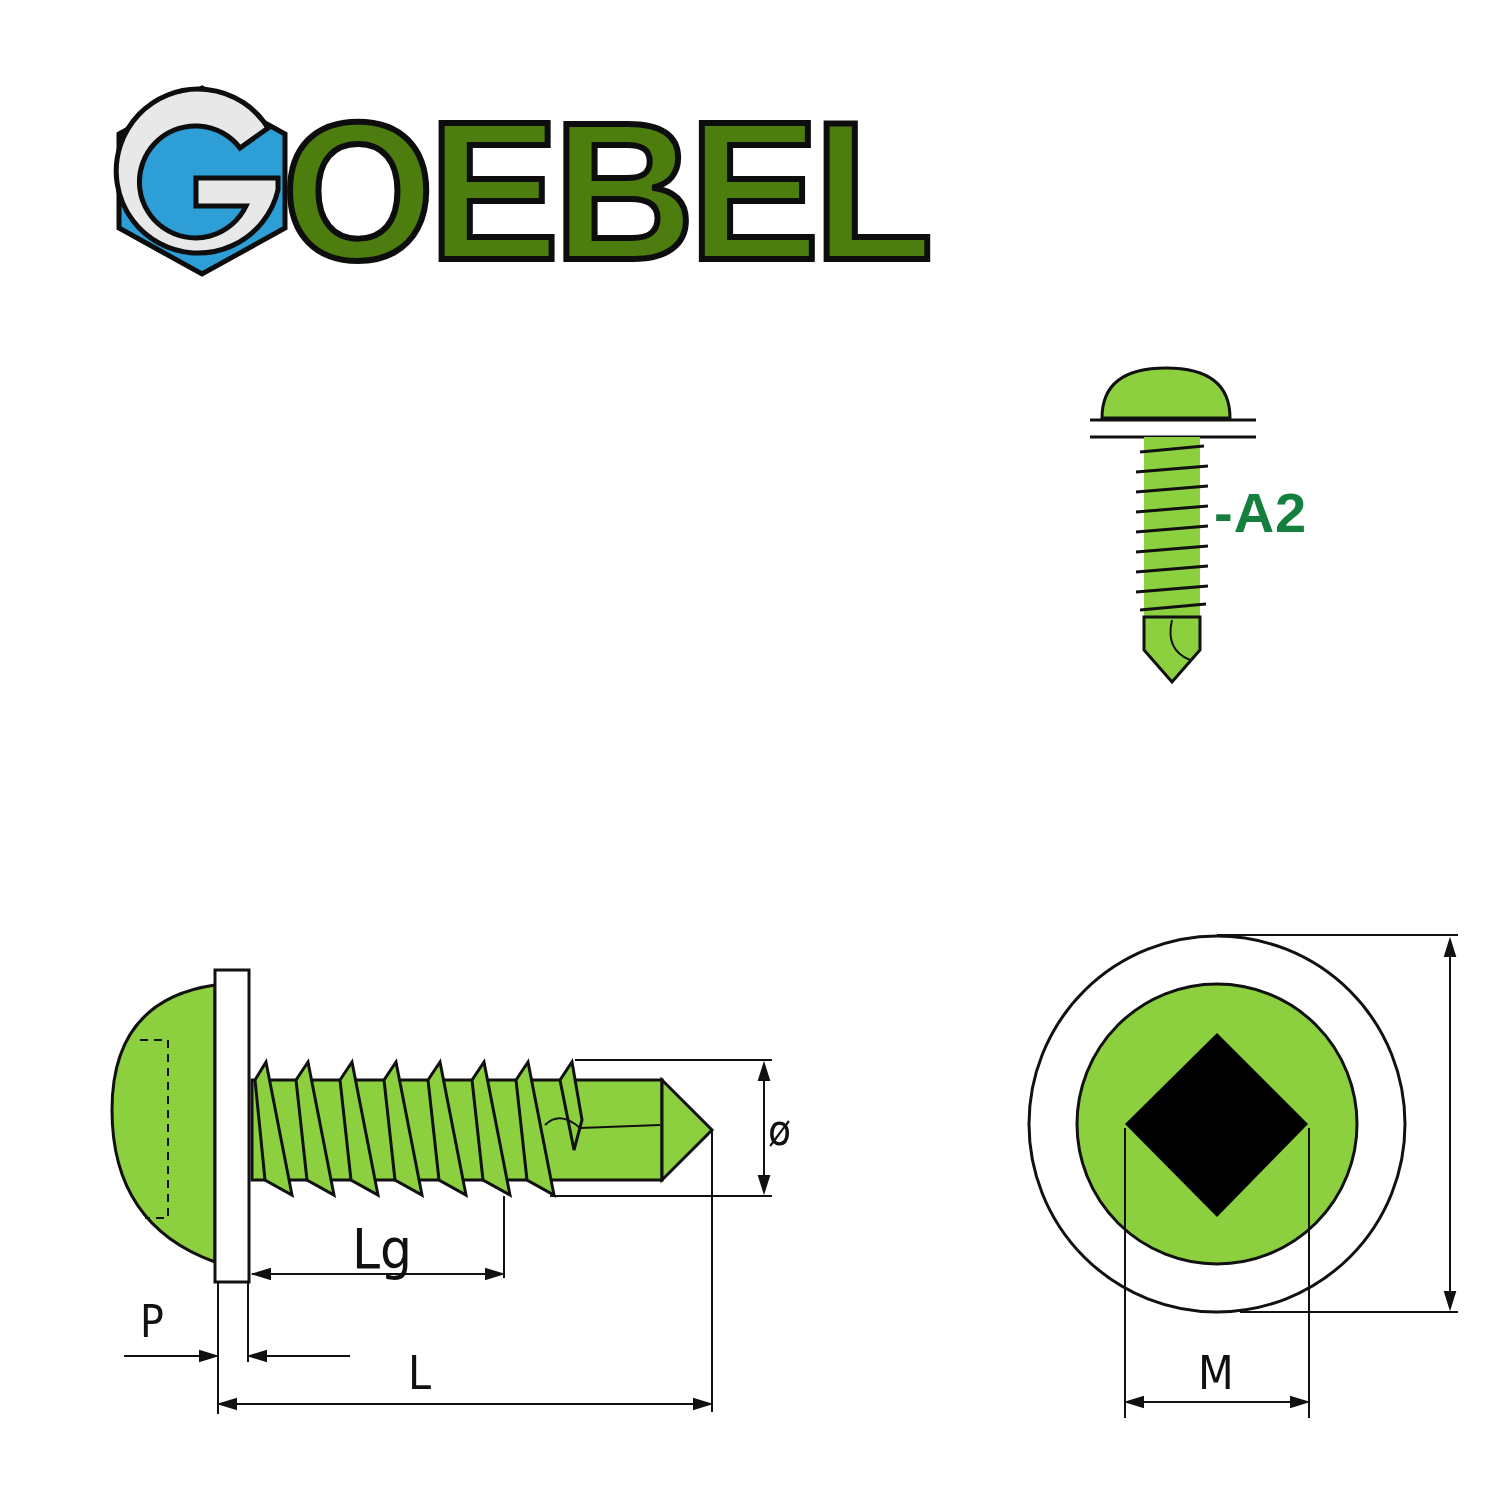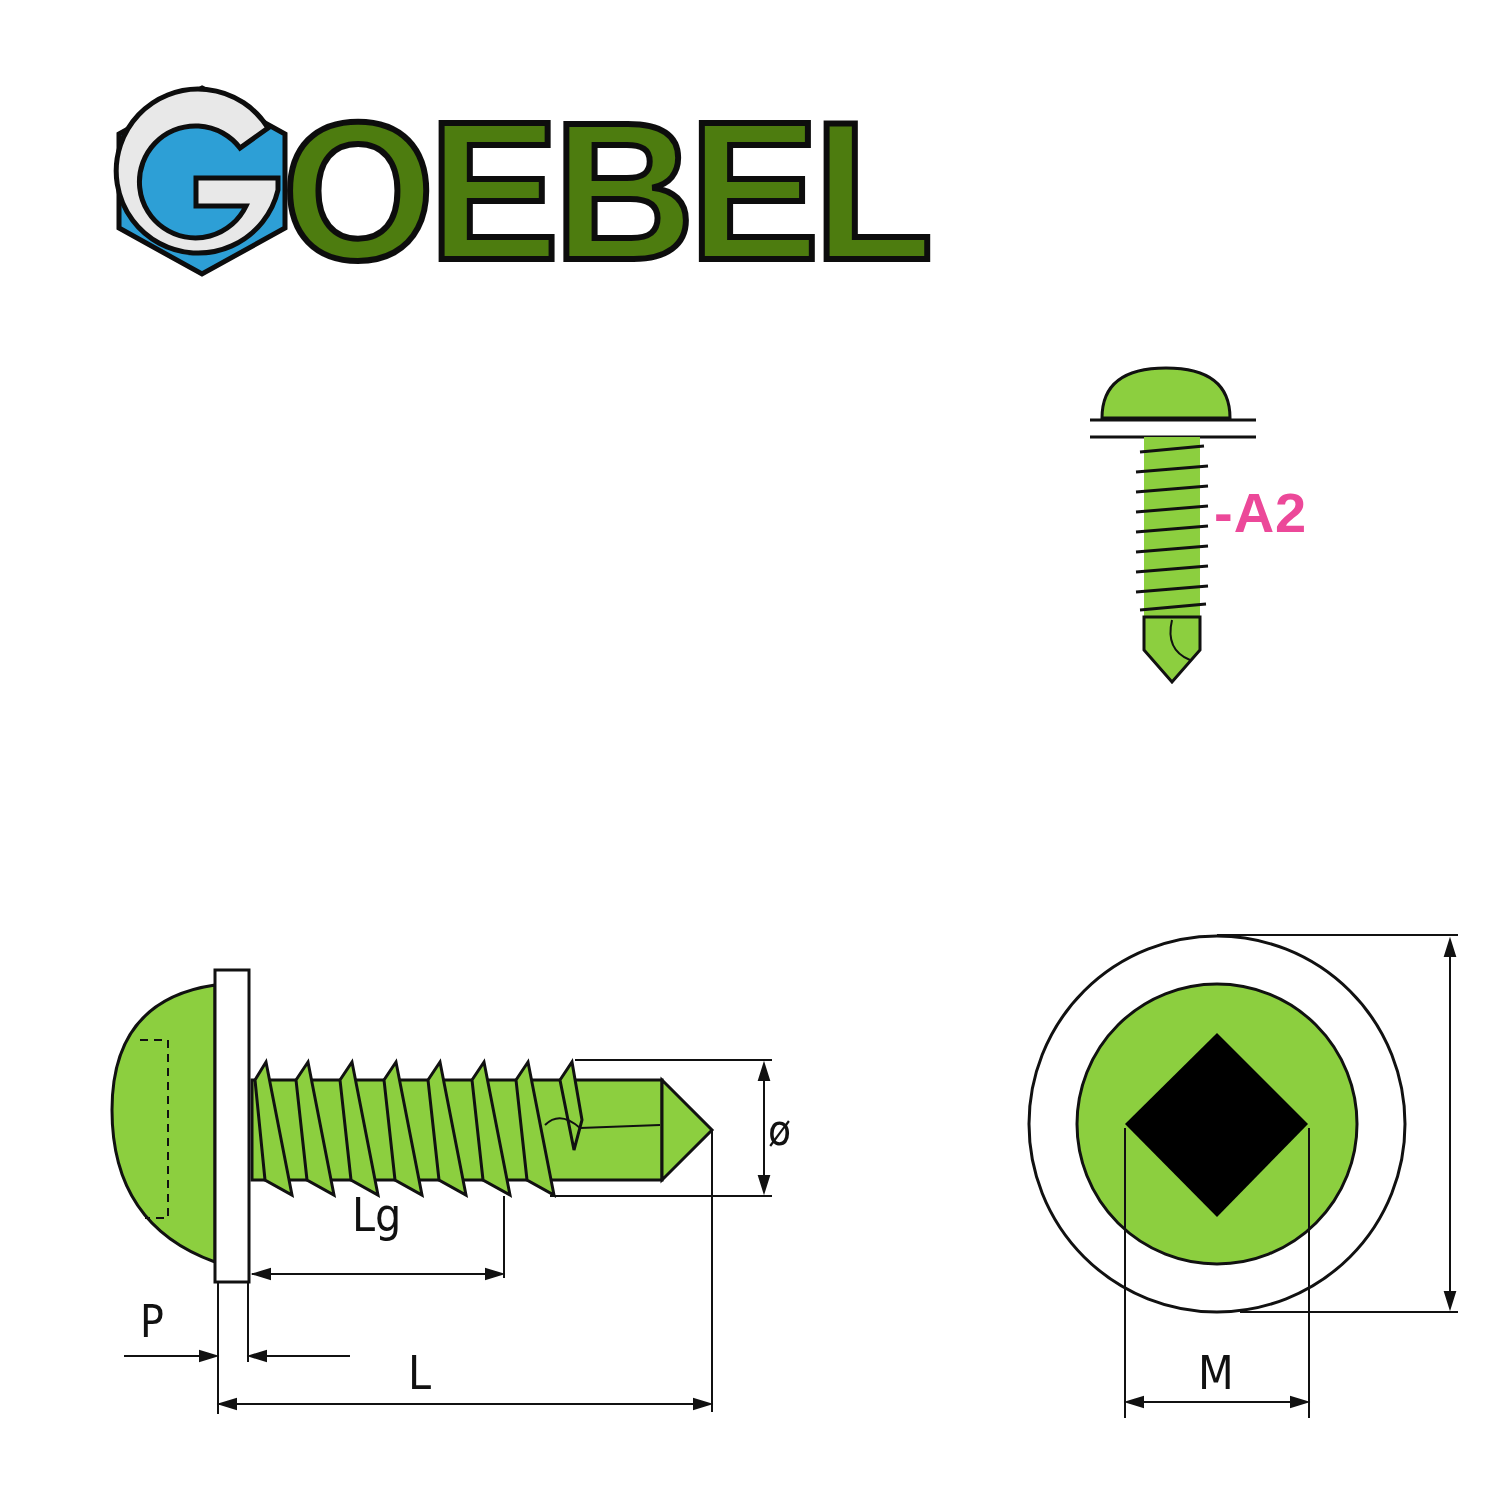--- a/index.html
+++ b/index.html
@@ -1,26 +1,26 @@
 <!DOCTYPE html>
 <html><head>
 <meta charset="utf-8">
 <style>
   html, body { margin: 0; padding: 0; background: #ffffff; }
   body { width: 1500px; height: 1500px; position: relative; overflow: hidden;
          font-family: "DejaVu Sans", sans-serif; }
   .layer { position: absolute; left: 0; top: 0; }
   .label { position: absolute; color: #111; font-family: "DejaVu Sans Condensed", "DejaVu Sans", sans-serif; }
   .lbl-P { left: 140px; top: 1296px; font-size: 44px; }
-  .lbl-Lg { left: 352px; top: 1188px; font-size: 46px; }
+  .lbl-Lg { left: 352px; top: 1216px; font-size: 56px; }
   .lbl-L { left: 408px; top: 1346px; font-size: 46px; }
   .lbl-dia { left: 768px; top: 1106px; font-size: 42px; }
   .lbl-M { left: 1198px; top: 1346px; font-size: 46px; }
   .lbl-A2 { position: absolute; left: 1214px; top: 480px; font-size: 56px; font-weight: bold;
-            color: #ec4899; font-family: "Liberation Sans", sans-serif; letter-spacing: 1px; }
+            color: #15803d; font-family: "Liberation Sans", sans-serif; letter-spacing: 1px; }
   .logo-text { position: absolute; left: 282px; top: 94px; font-size: 196px; font-weight: bold;
                color: #4d7c0f; font-family: "Liberation Sans", sans-serif;
                -webkit-text-stroke: 6px #0d0d0d; letter-spacing: -6px; line-height: 1; }
 </style>
 </head>
 <body>
 
 <div>
   <svg class="layer" width="1500" height="1500">
     <polygon points="202,88 285,134 285,228 202,274 119,228 119,134" fill="#2d9fd6" stroke="#0d0d0d" stroke-width="5"></polygon>

